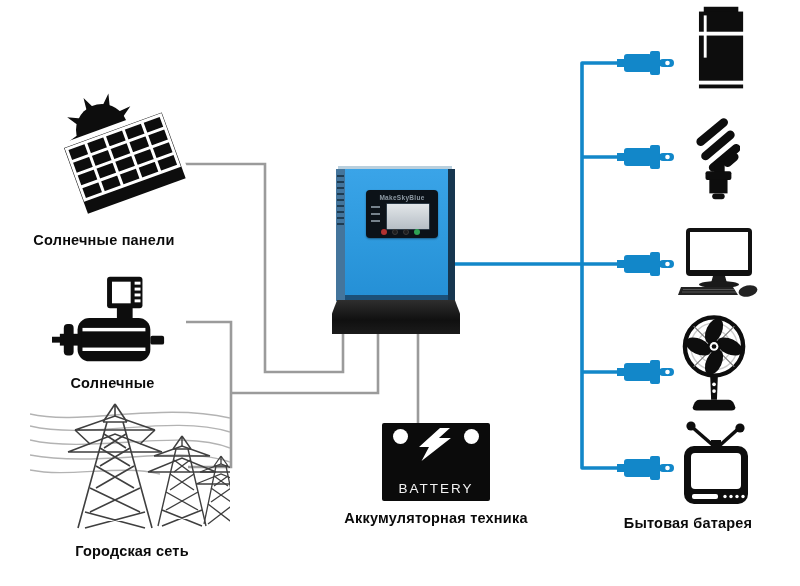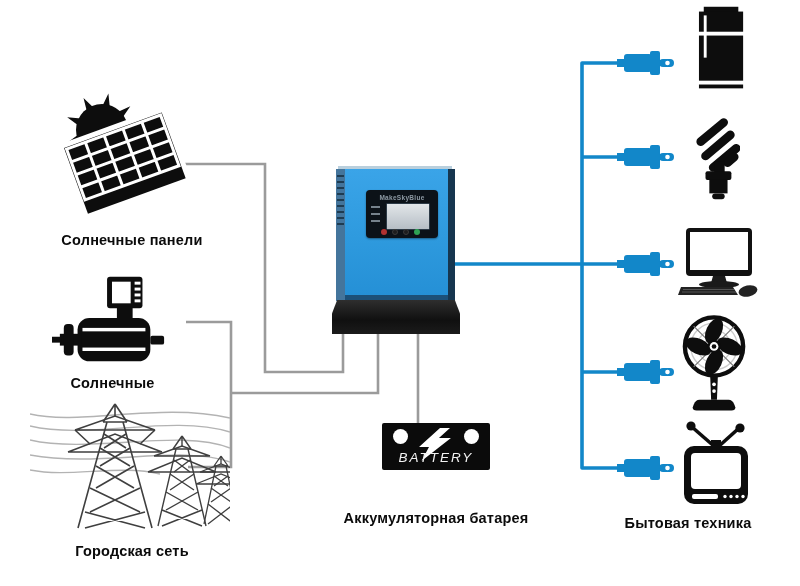--- a/index.html
+++ b/index.html
@@ -30,21 +30,21 @@
   #inv-brand{margin-top:4px;text-align:center;font-size:6.5px;font-weight:700;color:#8d99a3;
      letter-spacing:.3px;}
   #inv-lcd{position:absolute;left:20px;top:13px;width:42px;height:25px;border:1px solid #2c3a46;
      background:linear-gradient(180deg,#e2e6e9,#b6bec5);border-radius:1px;}
   .inv-led{position:absolute;left:5px;width:9px;height:2px;background:#76828c;}
   #inv-buttons{position:absolute;left:15px;bottom:3px;display:flex;gap:5px;align-items:center;}
   .btn{width:6px;height:6px;border-radius:50%;}
   .btn.red{background:#b23230;} .btn.blk{background:#1d1d1d;border:1px solid #3a3a3a;box-sizing:border-box;}
   .btn.grn{background:#2fa254;}
   
-  #battery{left:382px;top:423px;width:108px;height:47px;background:#0b0b0b;border-radius:2px;z-index:3;font-style:italic;}
+  #battery{left:382px;top:423px;width:108px;height:78px;background:#0b0b0b;border-radius:2px;z-index:3;}
   .term{position:absolute;top:6px;width:15px;height:15px;border-radius:50%;background:#ffffff;}
   #battery-text{position:absolute;bottom:5px;width:100%;text-align:center;color:#f2f2f2;
      font-size:13.5px;letter-spacing:2px;font-weight:400;}
 </style>
 </head>
 <body>
 
 <svg id="wires" width="800" height="586">
 
   <g stroke="#9b9b9b" stroke-width="2.6" fill="none">
@@ -88,21 +88,21 @@
   </g>
   <g transform="translate(14,58) rotate(-20)">
     <rect x="-5" y="-5" width="114" height="80" fill="#ffffff"></rect>
     <rect x="0" y="0" width="104" height="70" fill="#0d0d0d"></rect>
     <g stroke="#ffffff" stroke-width="3" fill="none">
       <rect x="2" y="2" width="100" height="54"></rect>
       <path d="M22,2 V56 M42,2 V56 M62,2 V56 M82,2 V56 M2,15.5 H102 M2,29 H102 M2,42.5 H102"></path>
     </g>
   </g>
 </svg>
-<div class="label" style="left:44px;top:232px;width:176px">Солнечные панели</div>
+<div class="label" style="left:16px;top:232px;width:176px">Солнечные панели</div>
 
 <svg class="abs icon" style="left:52px;top:276px" width="118" height="92" viewBox="0 0 120 92">
   <g fill="#0d0d0d">
     <rect x="56" y="0" width="36" height="32" rx="3"></rect>
     <rect x="66" y="30" width="16" height="12"></rect>
     <rect x="26" y="42" width="74" height="44" rx="12"></rect>
     <rect x="8" y="58" width="22" height="12"></rect>
     <rect x="12" y="48" width="10" height="32" rx="4"></rect>
     <rect x="0" y="61" width="10" height="6"></rect>
     <rect x="100" y="60" width="14" height="9" rx="2"></rect>
@@ -179,21 +179,21 @@
 </div>
 
 <div id="battery" class="abs icon">
   <div class="term" style="left:11px"></div>
   <div class="term" style="right:11px"></div>
   <svg class="abs" style="left:37px;top:5px" width="36" height="34" viewBox="0 0 36 34">
     <path d="M21,0 L2,19 H12 L6,33 L33,10 H21 L31,0 Z" fill="#ffffff" transform="skewX(-6)"></path>
   </svg>
   <div id="battery-text">BATTERY</div>
 </div>
-<div class="label" style="left:330px;top:510px;width:212px">Аккумуляторная батарея</div>
+<div class="label" style="left:330px;top:510px;width:212px">Аккумуляторная техника</div>
 
 <svg class="abs icon" style="left:698px;top:6px" width="48" height="86" viewBox="0 0 50 88">
   <g fill="#0d0d0d">
     <rect x="6" y="0" width="36" height="7"></rect>
     <rect x="1" y="5" width="46" height="21"></rect>
     <rect x="1" y="30" width="46" height="47"></rect>
     <rect x="1" y="81" width="46" height="4"></rect>
   </g>
   <rect x="6" y="9" width="3" height="44" fill="#ffffff"></rect>
 </svg>
@@ -258,13 +258,13 @@
   <rect x="11" y="33" width="50" height="36" rx="4" fill="#ffffff"></rect>
   <rect x="12" y="74" width="26" height="5" rx="2" fill="#ffffff"></rect>
   <g fill="#ffffff">
     <circle cx="45" cy="76.5" r="1.7"></circle>
       <circle cx="51" cy="76.5" r="1.7"></circle>
     <circle cx="57" cy="76.5" r="1.7"></circle>
       <circle cx="63" cy="76.5" r="1.7"></circle>
   </g>
 </svg>
 
-<div class="label" style="left:600px;top:515px;width:176px">Бытовая техника</div>
+<div class="label" style="left:600px;top:515px;width:176px">Бытовая батарея</div>
 
 </body></html>

